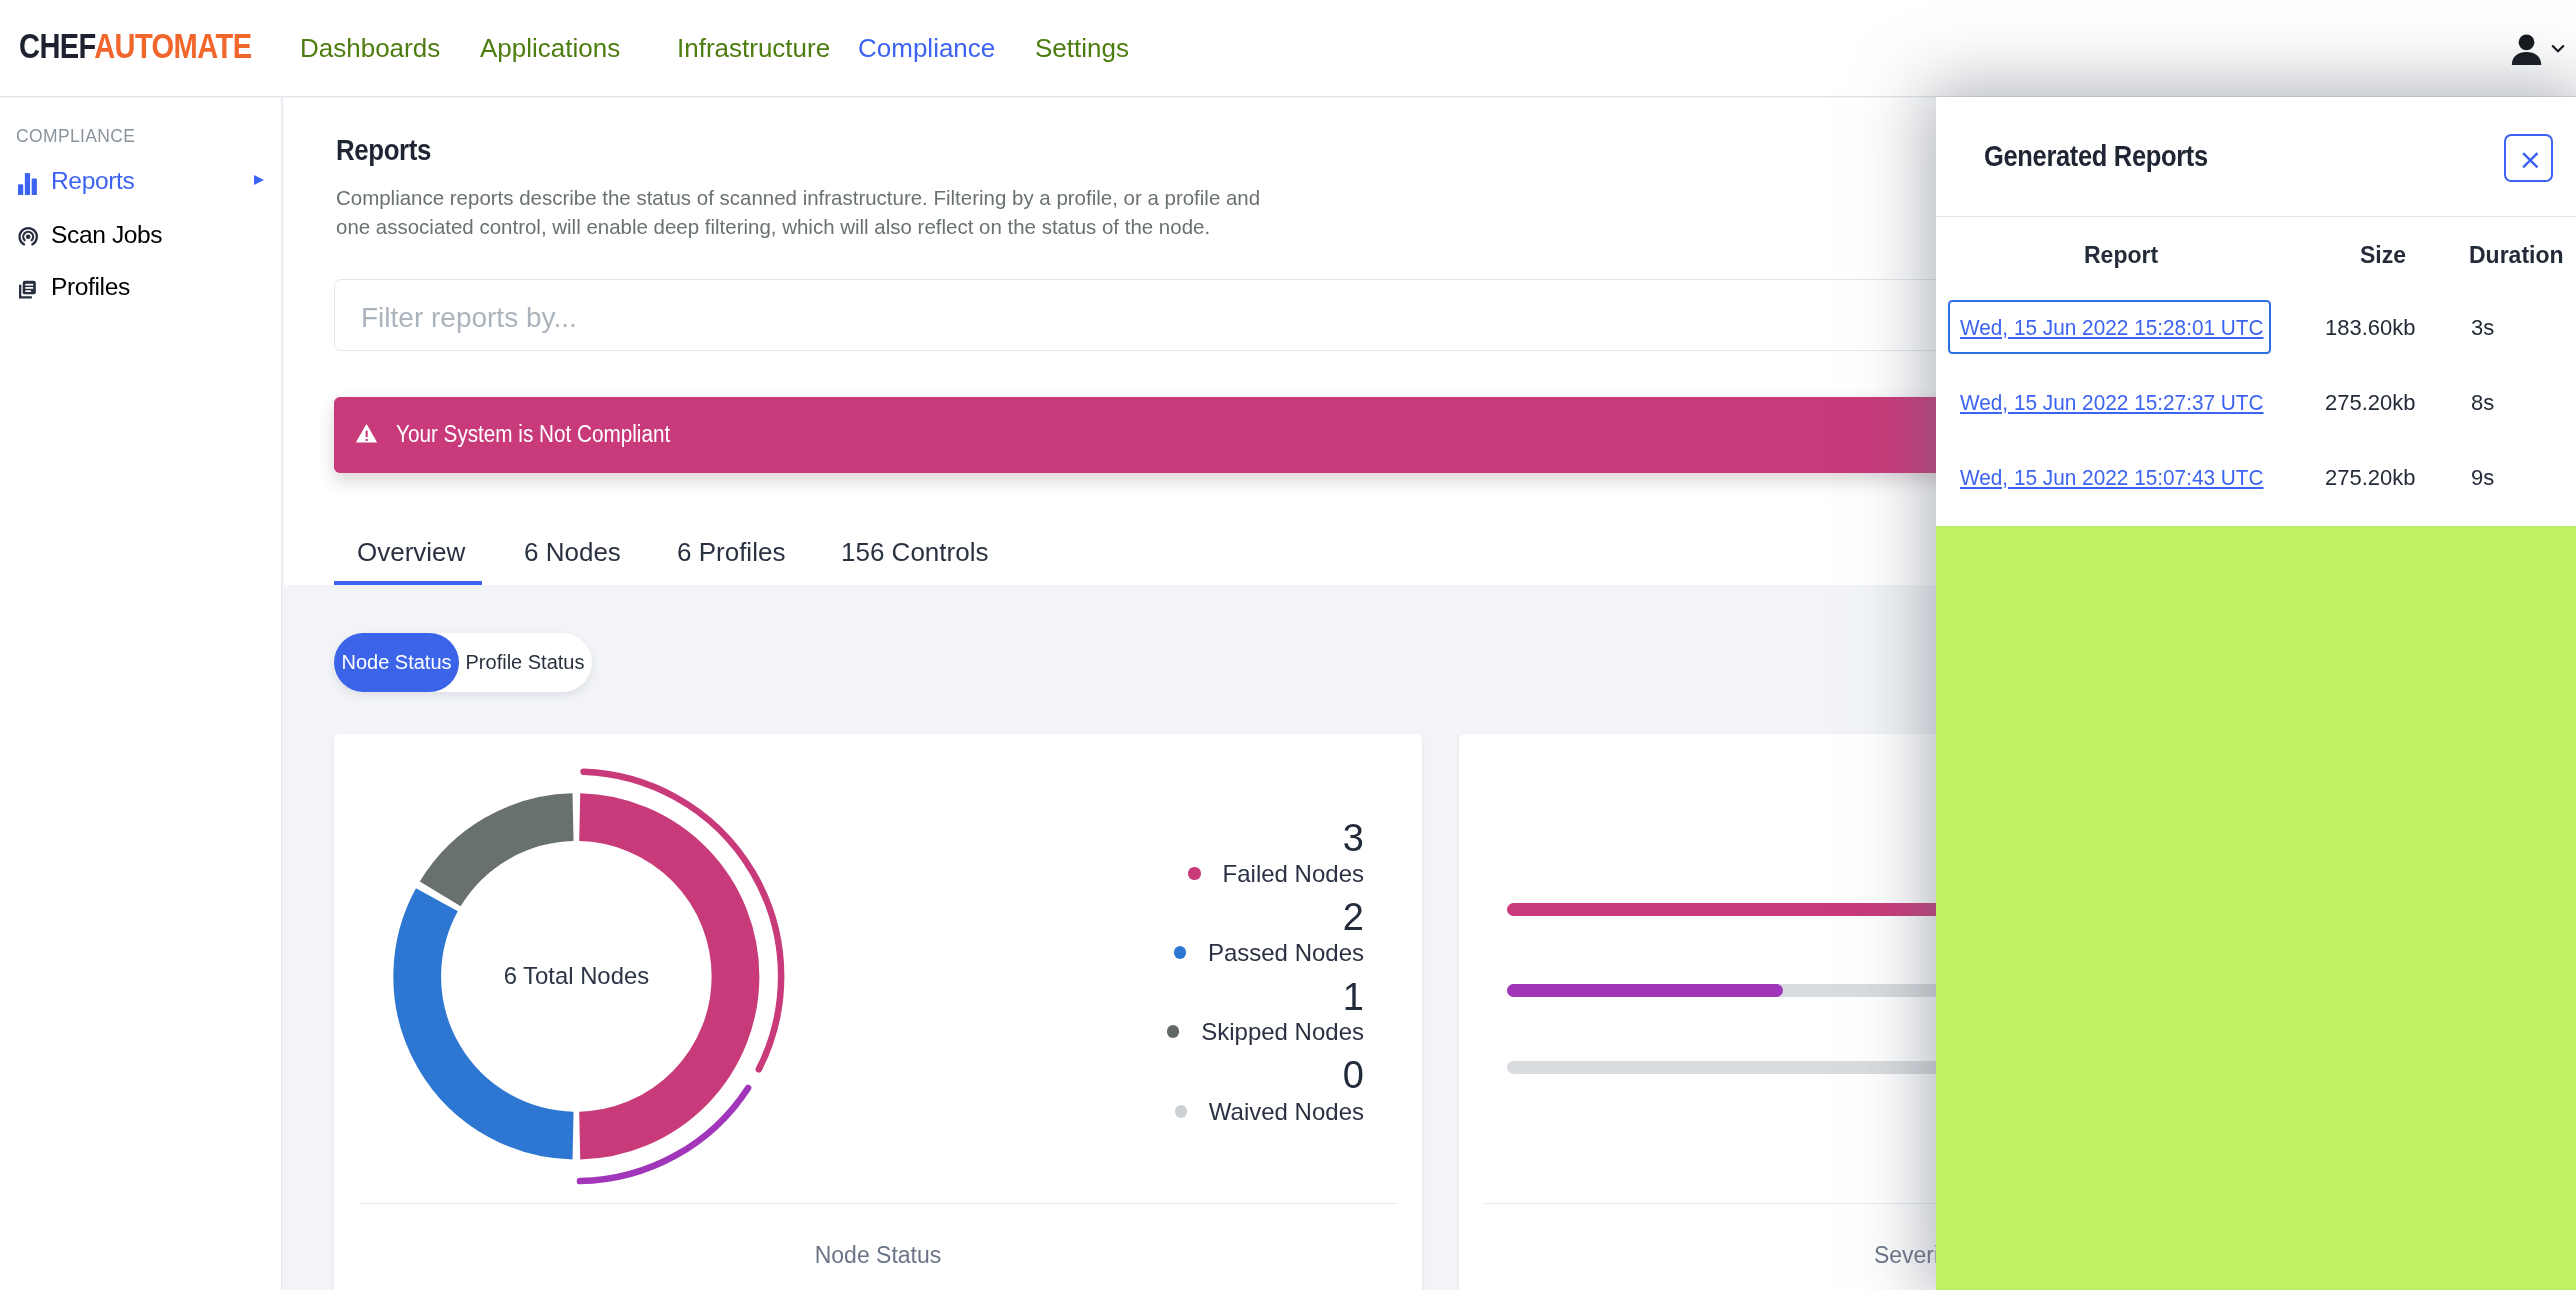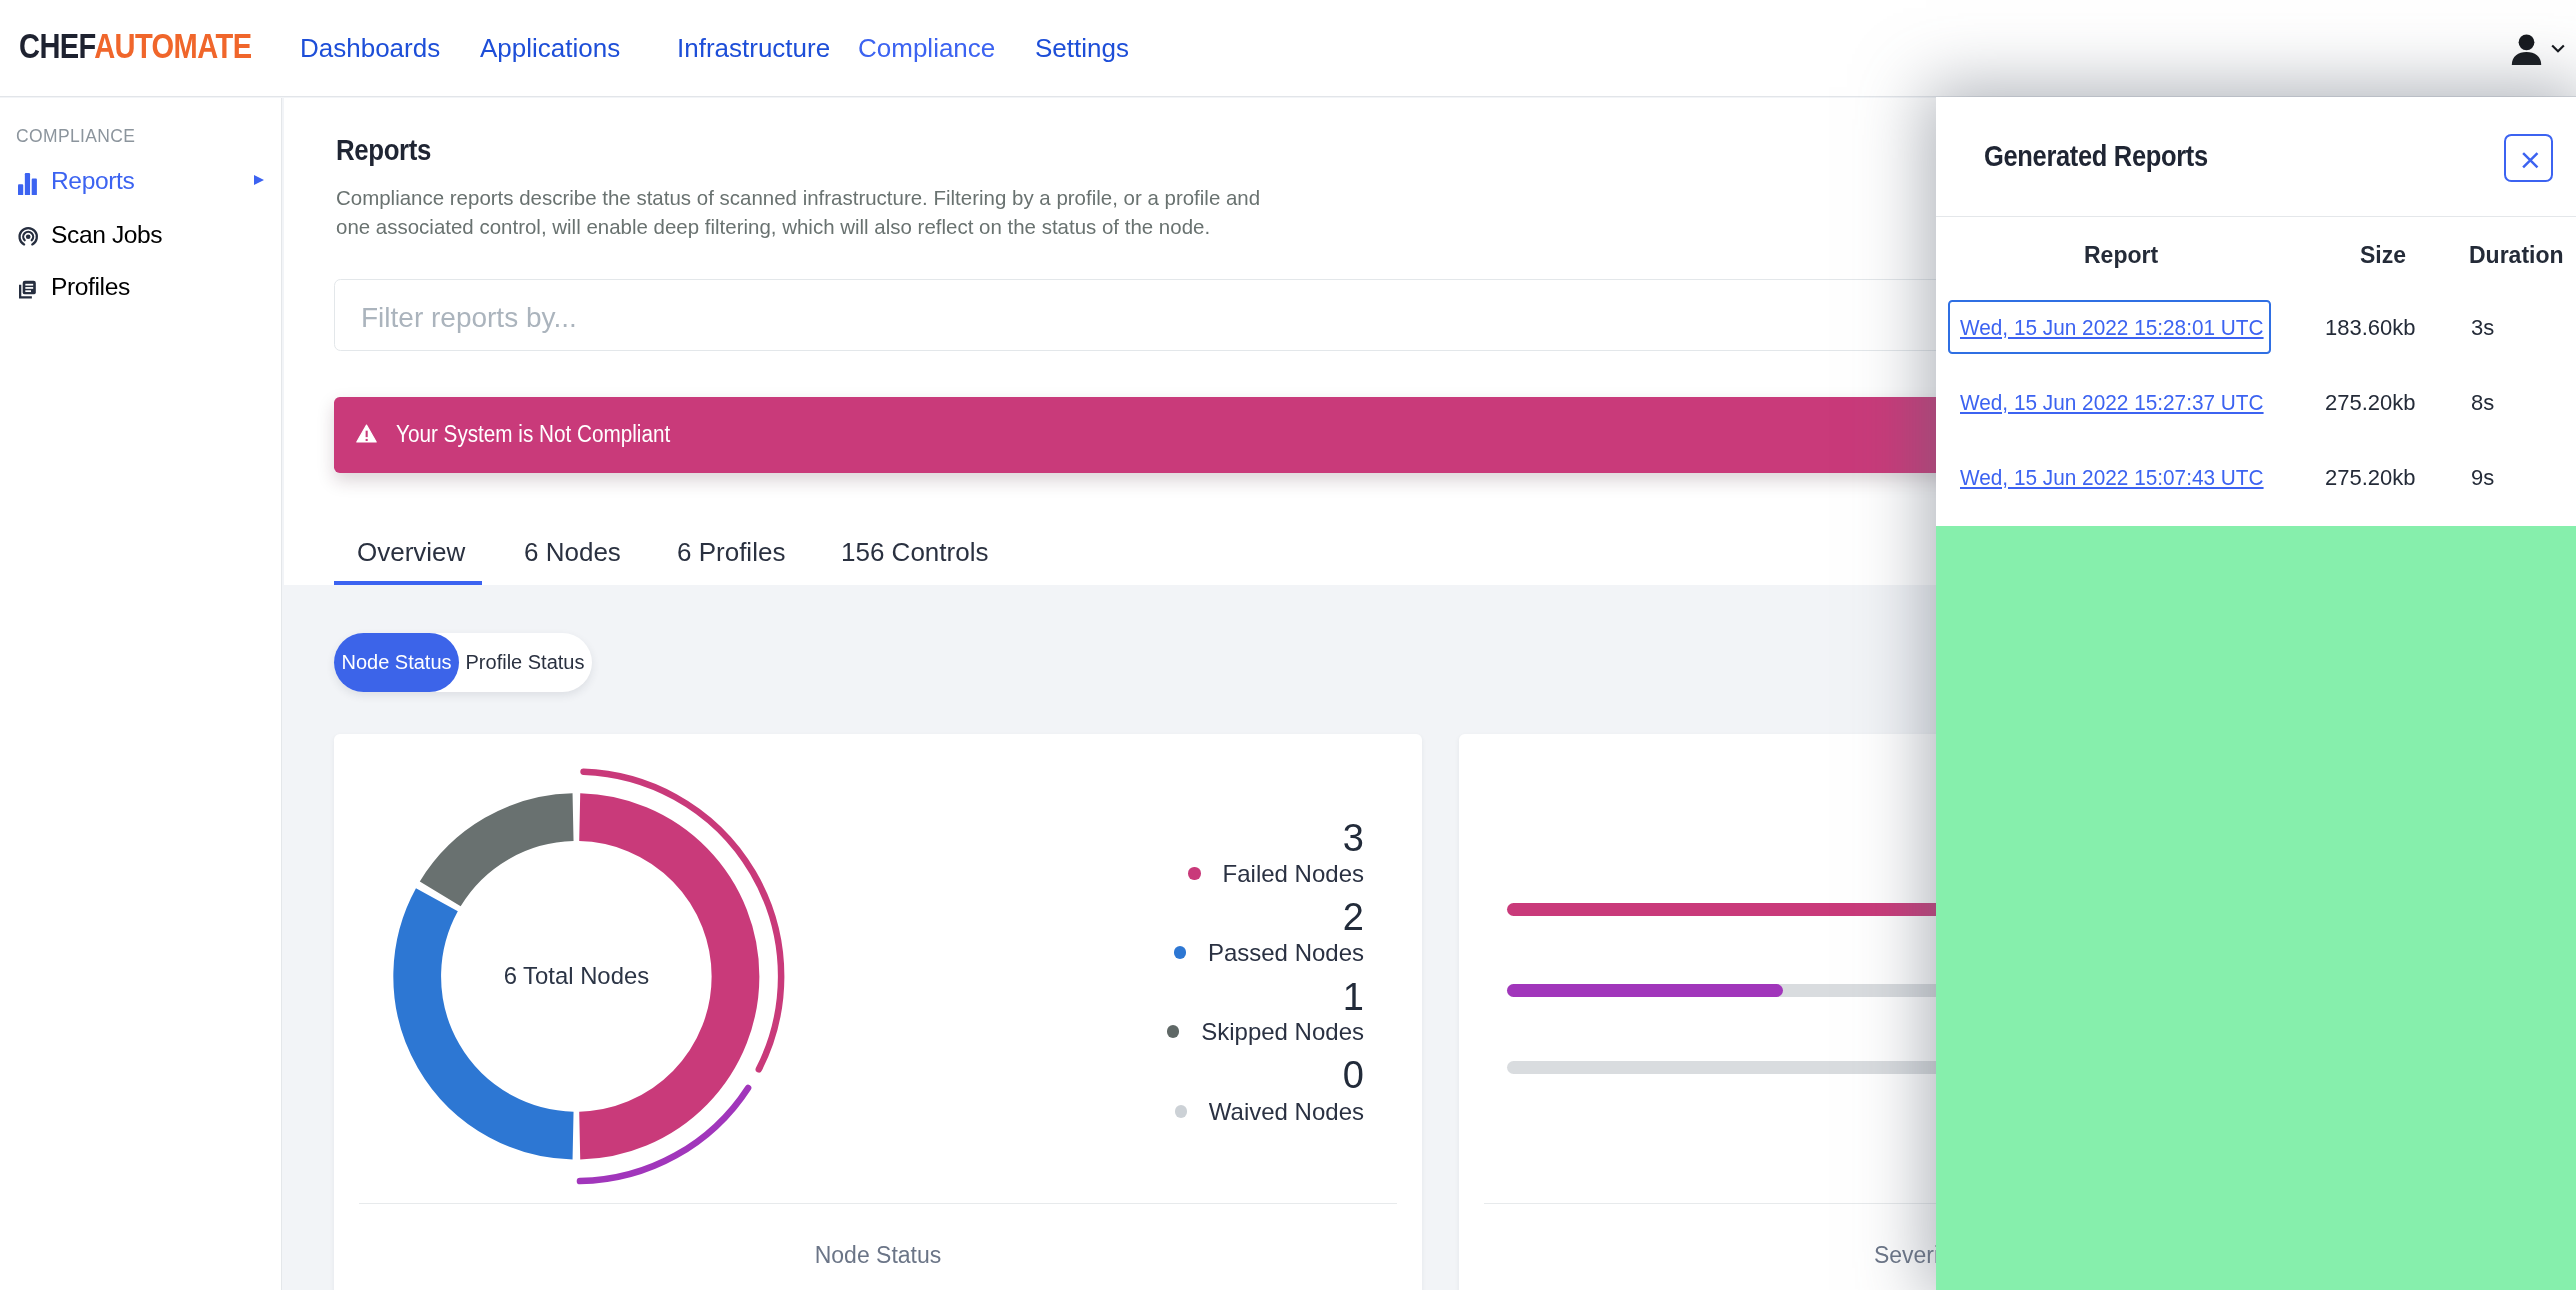--- a/index.html
+++ b/index.html
@@ -5,21 +5,21 @@
   * { margin:0; padding:0; box-sizing:border-box; }
   html,body { width:2576px; height:1290px; overflow:hidden; }
   body { font-family:"Liberation Sans", sans-serif; background:#f2f4f7; position:relative; }
   .abs { position:absolute; }
 
   
   #header { position:absolute; left:0; top:0; width:2576px; height:97px; background:#fff;
             border-bottom:1.4px solid #e2e5e9; z-index:30; }
   #logo { position:absolute; left:19px; top:26px; font-size:35px; font-weight:bold; letter-spacing:-0.7px; color:#1e2230; transform:scaleX(0.83); transform-origin:left center; white-space:nowrap; }
   #logo .or { color:#f0662b; }
-  .navitem { position:absolute; top:33px; font-size:26px; color:#1d4ed8; }
+  .navitem { position:absolute; top:33px; font-size:26px; color:#4d7c0f; }
   #nav-compliance { color:#3c63f1; }
 
   
   #sidebar { position:absolute; left:0; top:98px; width:282px; height:1192px; background:#fff;
              border-right:1.4px solid #e4e7ea; z-index:5; }
   #sb-head { position:absolute; left:16px; top:27px; font-size:19px; letter-spacing:0.4px; color:#8c959d; transform:scaleX(0.92); transform-origin:left top; }
   .sb-item { position:absolute; left:51px; font-size:24.6px; letter-spacing:-0.4px; color:#000000; }
   .sb-item.blue { color:#3c63f1; }
   .sb-icon { position:absolute; left:17.4px; }
   #sb-arrow { position:absolute; left:254px; top:77px; width:0; height:0;
@@ -61,21 +61,21 @@
 
   
   .leg-num { position:absolute; font-size:38px; color:#222b3a; text-align:right; width:216px; left:1148px; }
   .leg-row { position:absolute; left:930px; width:434px; text-align:right; font-size:24px; color:#2a3142; }
   .dot { display:inline-block; width:12.3px; height:12.3px; border-radius:50%; vertical-align:middle; margin-right:22px; position:relative; top:-2.2px; }
 
   
   .bar { position:absolute; height:13px; border-radius:6.5px; }
 
   
-  #panel { position:absolute; left:1936px; top:97px; width:640px; height:1193px; background:#86efac;
+  #panel { position:absolute; left:1936px; top:97px; width:640px; height:1193px; background:#bef264;
            box-shadow:0 0 65px 10px rgba(95,104,118,0.50); z-index:40; }
   #panel-white { position:absolute; left:0; top:0; width:640px; height:429px; background:#fff; }
   #panel h2 { position:absolute; left:48px; top:42px; font-size:30px; font-weight:bold; color:#1f2533; letter-spacing:-0.4px; transform:scaleX(0.85); transform-origin:left center; white-space:nowrap; }
   #panel-close { position:absolute; left:568px; top:37px; width:49px; height:48px; border:2.2px solid #3c63f1; border-radius:7.2px; }
   #panel-close svg { position:absolute; left:12.3px; top:11.6px; }
   #panel-divider { position:absolute; left:0; top:119px; width:640px; height:1.4px; background:#e4e7ea; }
   .ph { position:absolute; top:145px; font-size:23px; font-weight:bold; color:#242b38; }
   .plink { font-size:22px; color:#3c63f1; text-decoration:underline; display:inline-block; transform:scaleX(0.945); transform-origin:left top; white-space:nowrap; }
   .pcell { position:absolute; font-size:22px; color:#242b38; }
   #rowbox { position:absolute; left:12.3px; top:203px; width:323px; height:54px; border:2.9px solid #2f6fe3; border-radius:4.3px; }

